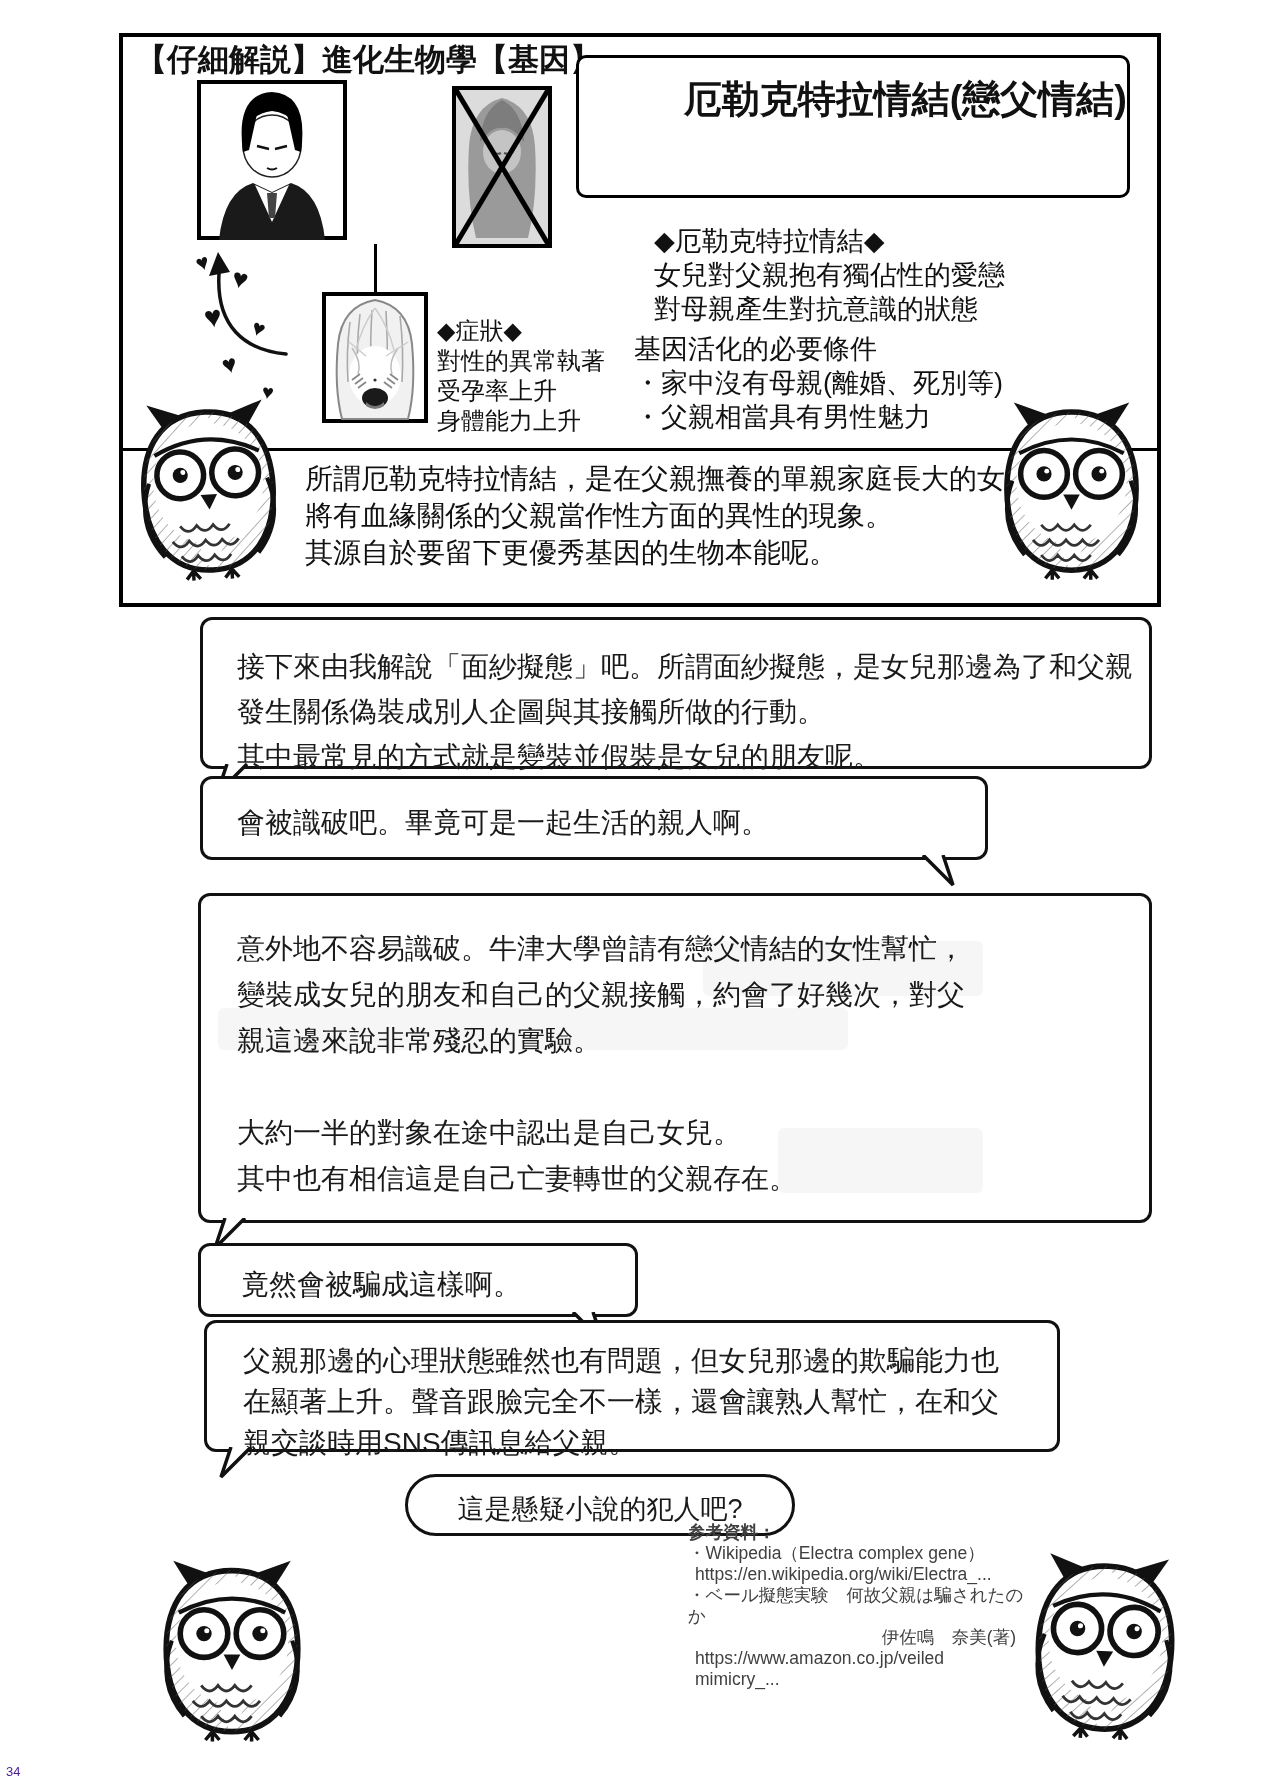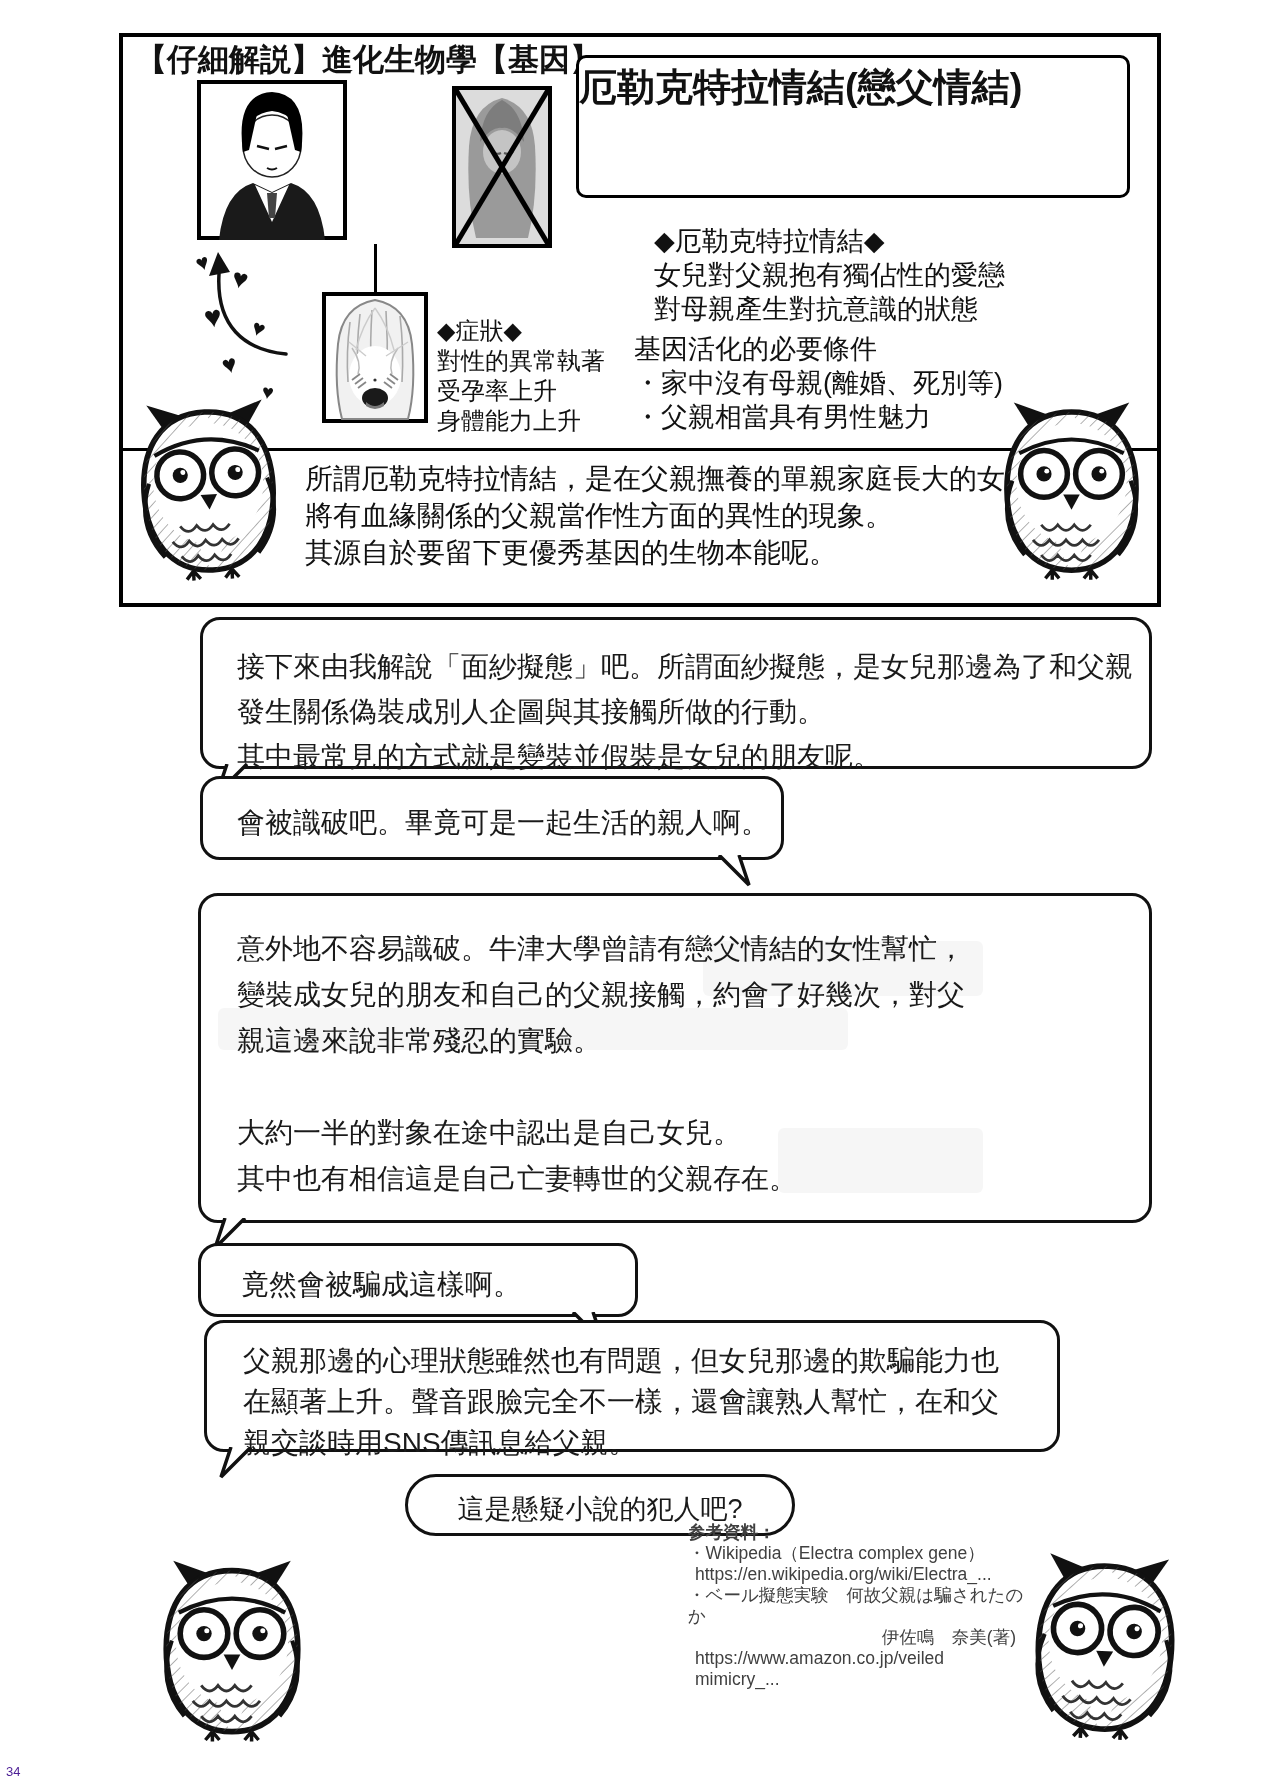--- a/index.html
+++ b/index.html
@@ -7,46 +7,46 @@
         font-family:"Liberation Sans","DejaVu Sans",sans-serif;color:#111;overflow:hidden;margin:0 auto;}
   .abs{position:absolute;}
   .ml{white-space:pre;}
 
   
   .panel{position:absolute;left:119px;top:33px;width:1042px;height:574px;
          border:4px solid #000;box-sizing:border-box;background:#fff;}
   .panel-header{position:absolute;left:13px;top:2px;font-size:31px;font-weight:bold;letter-spacing:0px;}
   .title-box{position:absolute;left:453px;top:18px;width:554px;height:143px;
              border:3.5px solid #000;border-radius:10px;box-sizing:border-box;background:#fff;}
-  .title-line1{margin-top:4px;text-align:left;font-size:38px;font-weight:bold;}
+  .title-line1{margin-top:16px;text-align:right;font-size:38px;font-weight:bold;}
   .title-line2{text-align:right;padding-right:62px;font-size:38px;font-weight:bold;margin-top:2px;}
 
   .blk{position:absolute;font-size:27px;line-height:34px;}
   .defblk{left:511px;top:187px;margin-left:20px;}
   .actblk{left:511px;top:295px;}
   .symblk{left:314px;top:279px;font-size:24px;line-height:30px;}
   .divider{position:absolute;left:0;top:411px;width:100%;height:3px;background:#000;}
   .summary{position:absolute;left:182px;top:423px;font-size:28px;line-height:37px;}
 
   .portrait{position:absolute;}
   .vline{position:absolute;left:251px;top:207px;width:3px;height:49px;background:#000;}
 
   .heart{position:absolute;color:#111;line-height:1;}
 
   
-  .bubble{position:absolute;background:#fff;border:3.5px solid #111;border-radius:20px;
+  .bubble{position:absolute;background:#fff;border:3.5px solid #111;border-radius:12px;
           box-sizing:border-box;font-size:28px;line-height:45px;color:#1a1a1a;}
   .bubble .txt{white-space:pre;}
   .tail{position:absolute;bottom:-30px;width:40px;height:32px;}
   .tail.left{left:10px;}
   .tail.right{right:28px;}
   .smudge{position:absolute;background:#000;opacity:0.035;border-radius:6px;}
 
   .b1{left:200px;top:617px;width:952px;height:152px;padding:24px 34px;}
-  .b2{left:200px;top:776px;width:584px;height:84px;padding:21px 34px;}
+  .b2{left:200px;top:776px;width:788px;height:84px;padding:21px 34px;}
   .b3{left:198px;top:893px;width:954px;height:330px;padding:30px 36px;line-height:46px;}
   .b4{left:198px;top:1243px;width:440px;height:74px;padding:16px 40px;}
   .b5{left:204px;top:1320px;width:856px;height:132px;padding:17px 36px;line-height:41px;}
   .b6{left:405px;top:1474px;width:390px;height:62px;border-radius:31px;text-align:center;
       padding-top:10px;font-size:27px;}
 
   
   .owl{position:absolute;}
 
   

